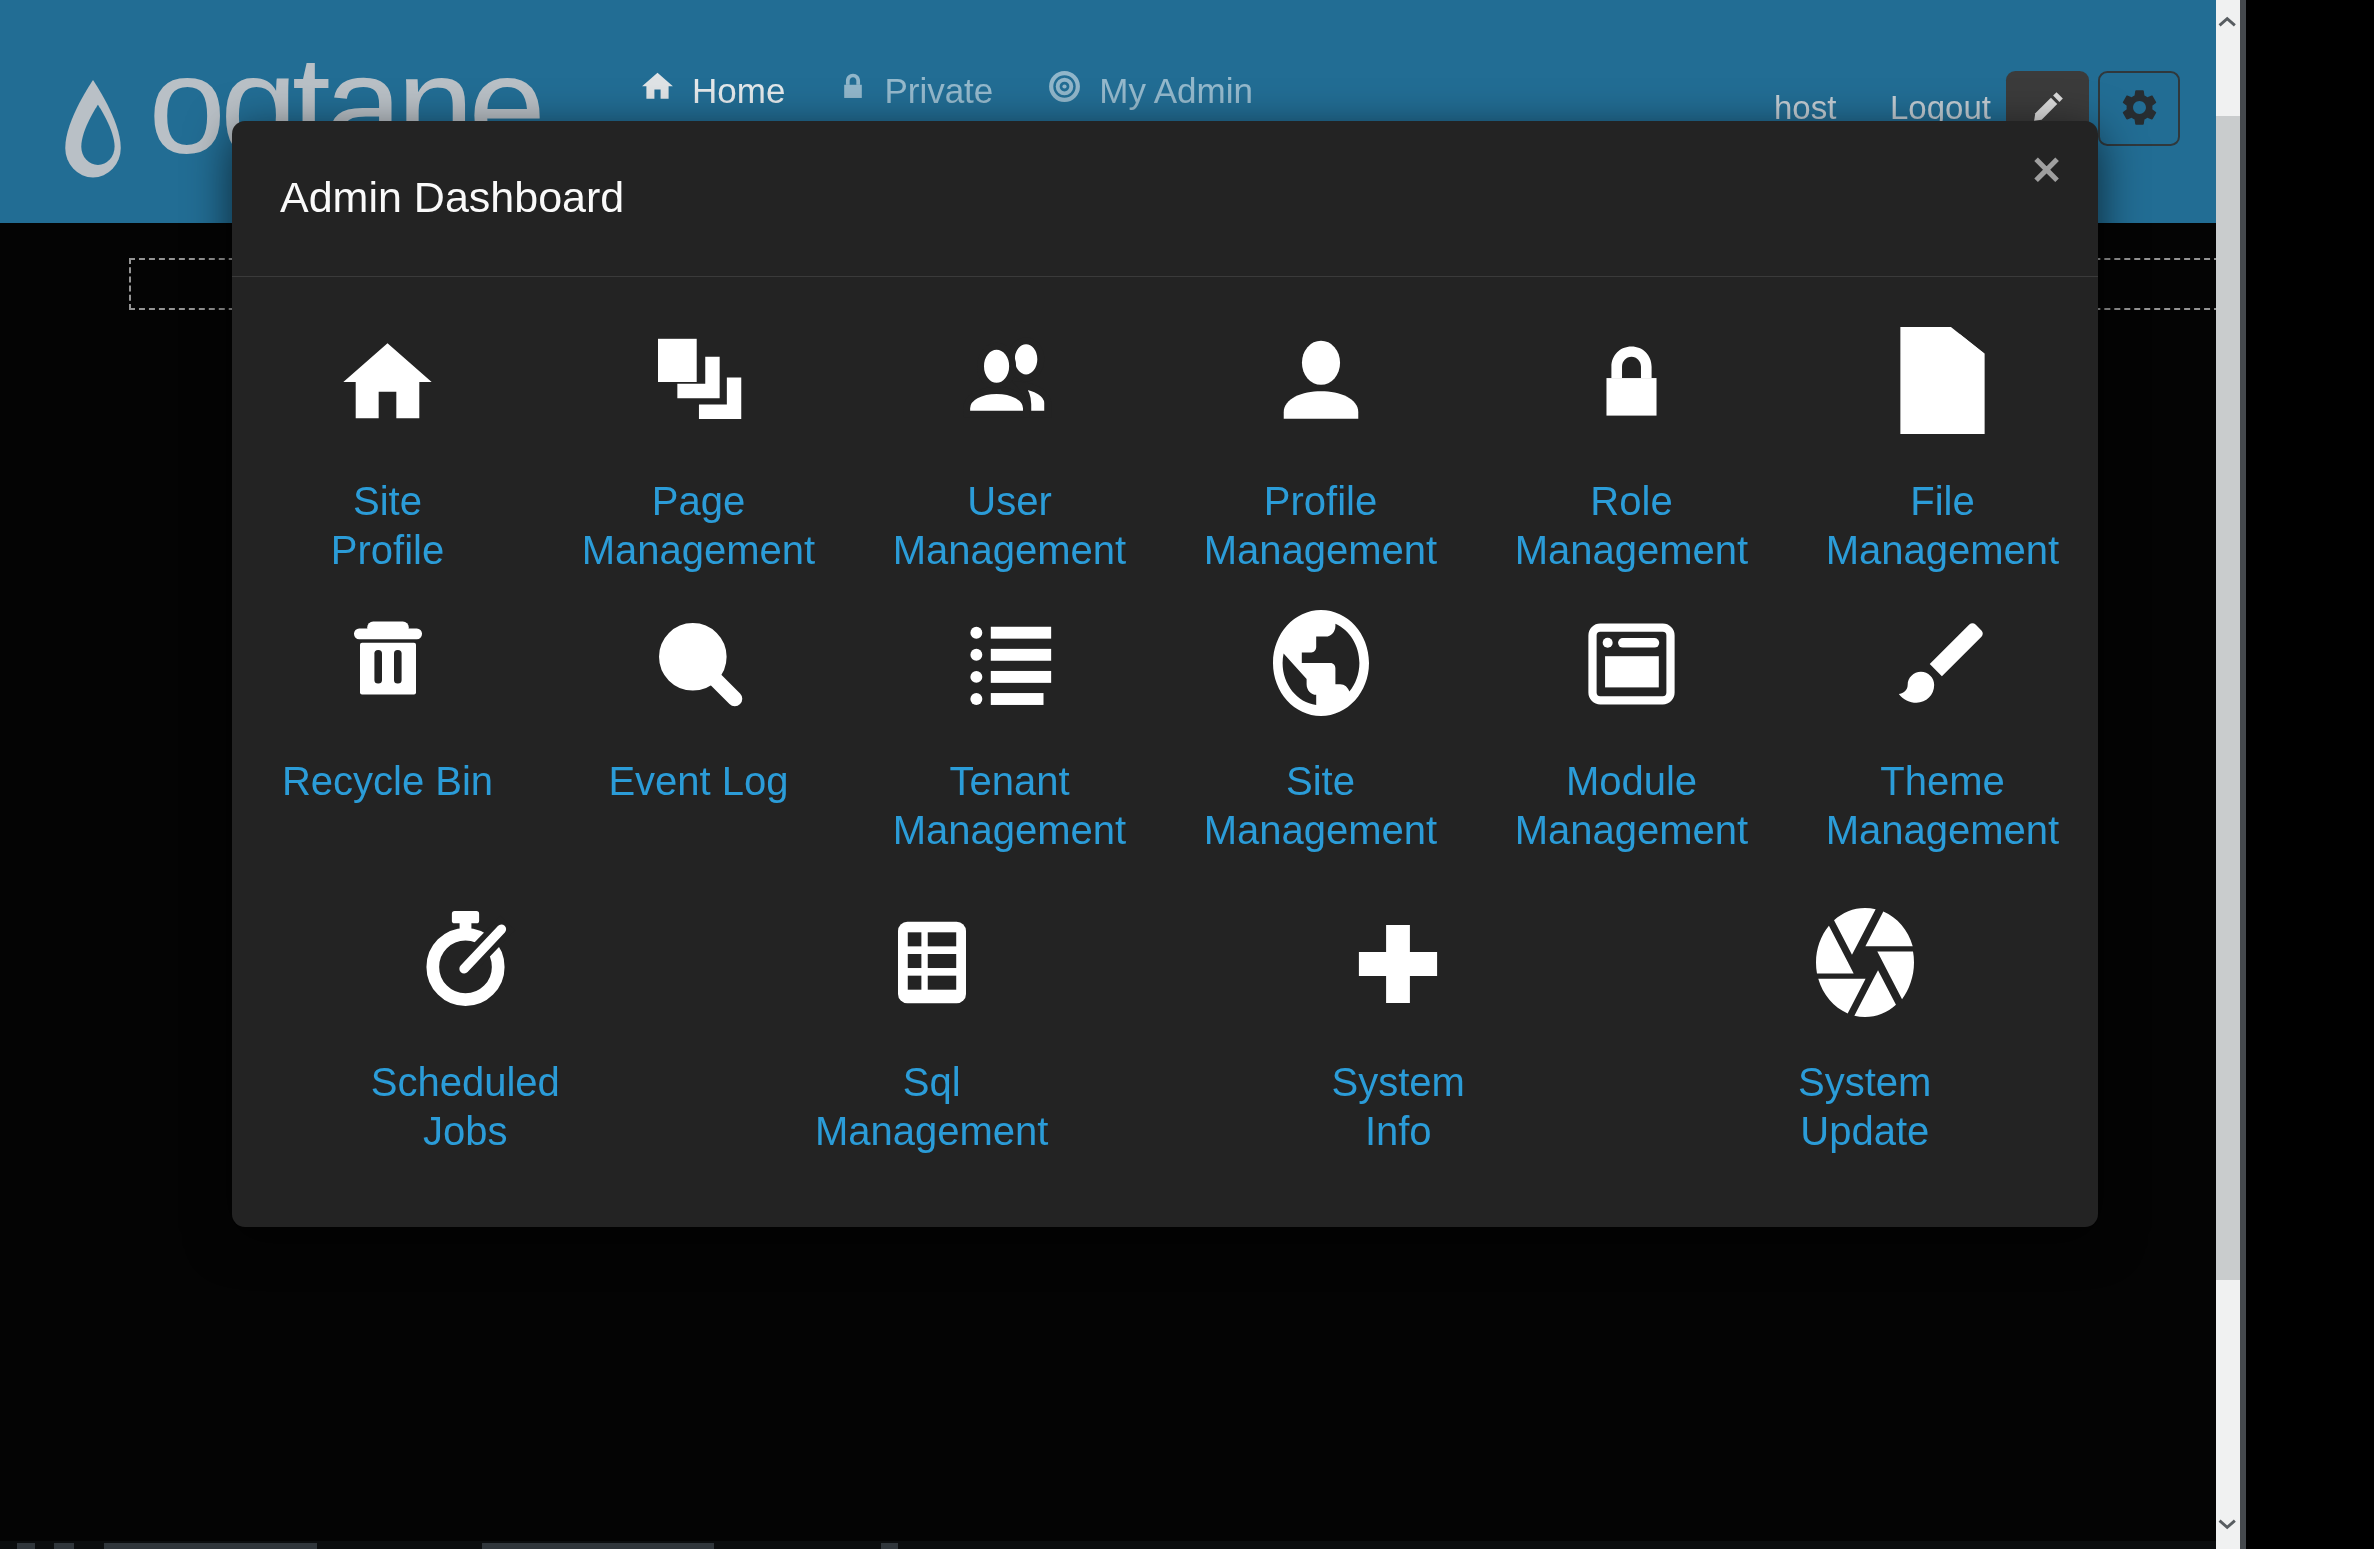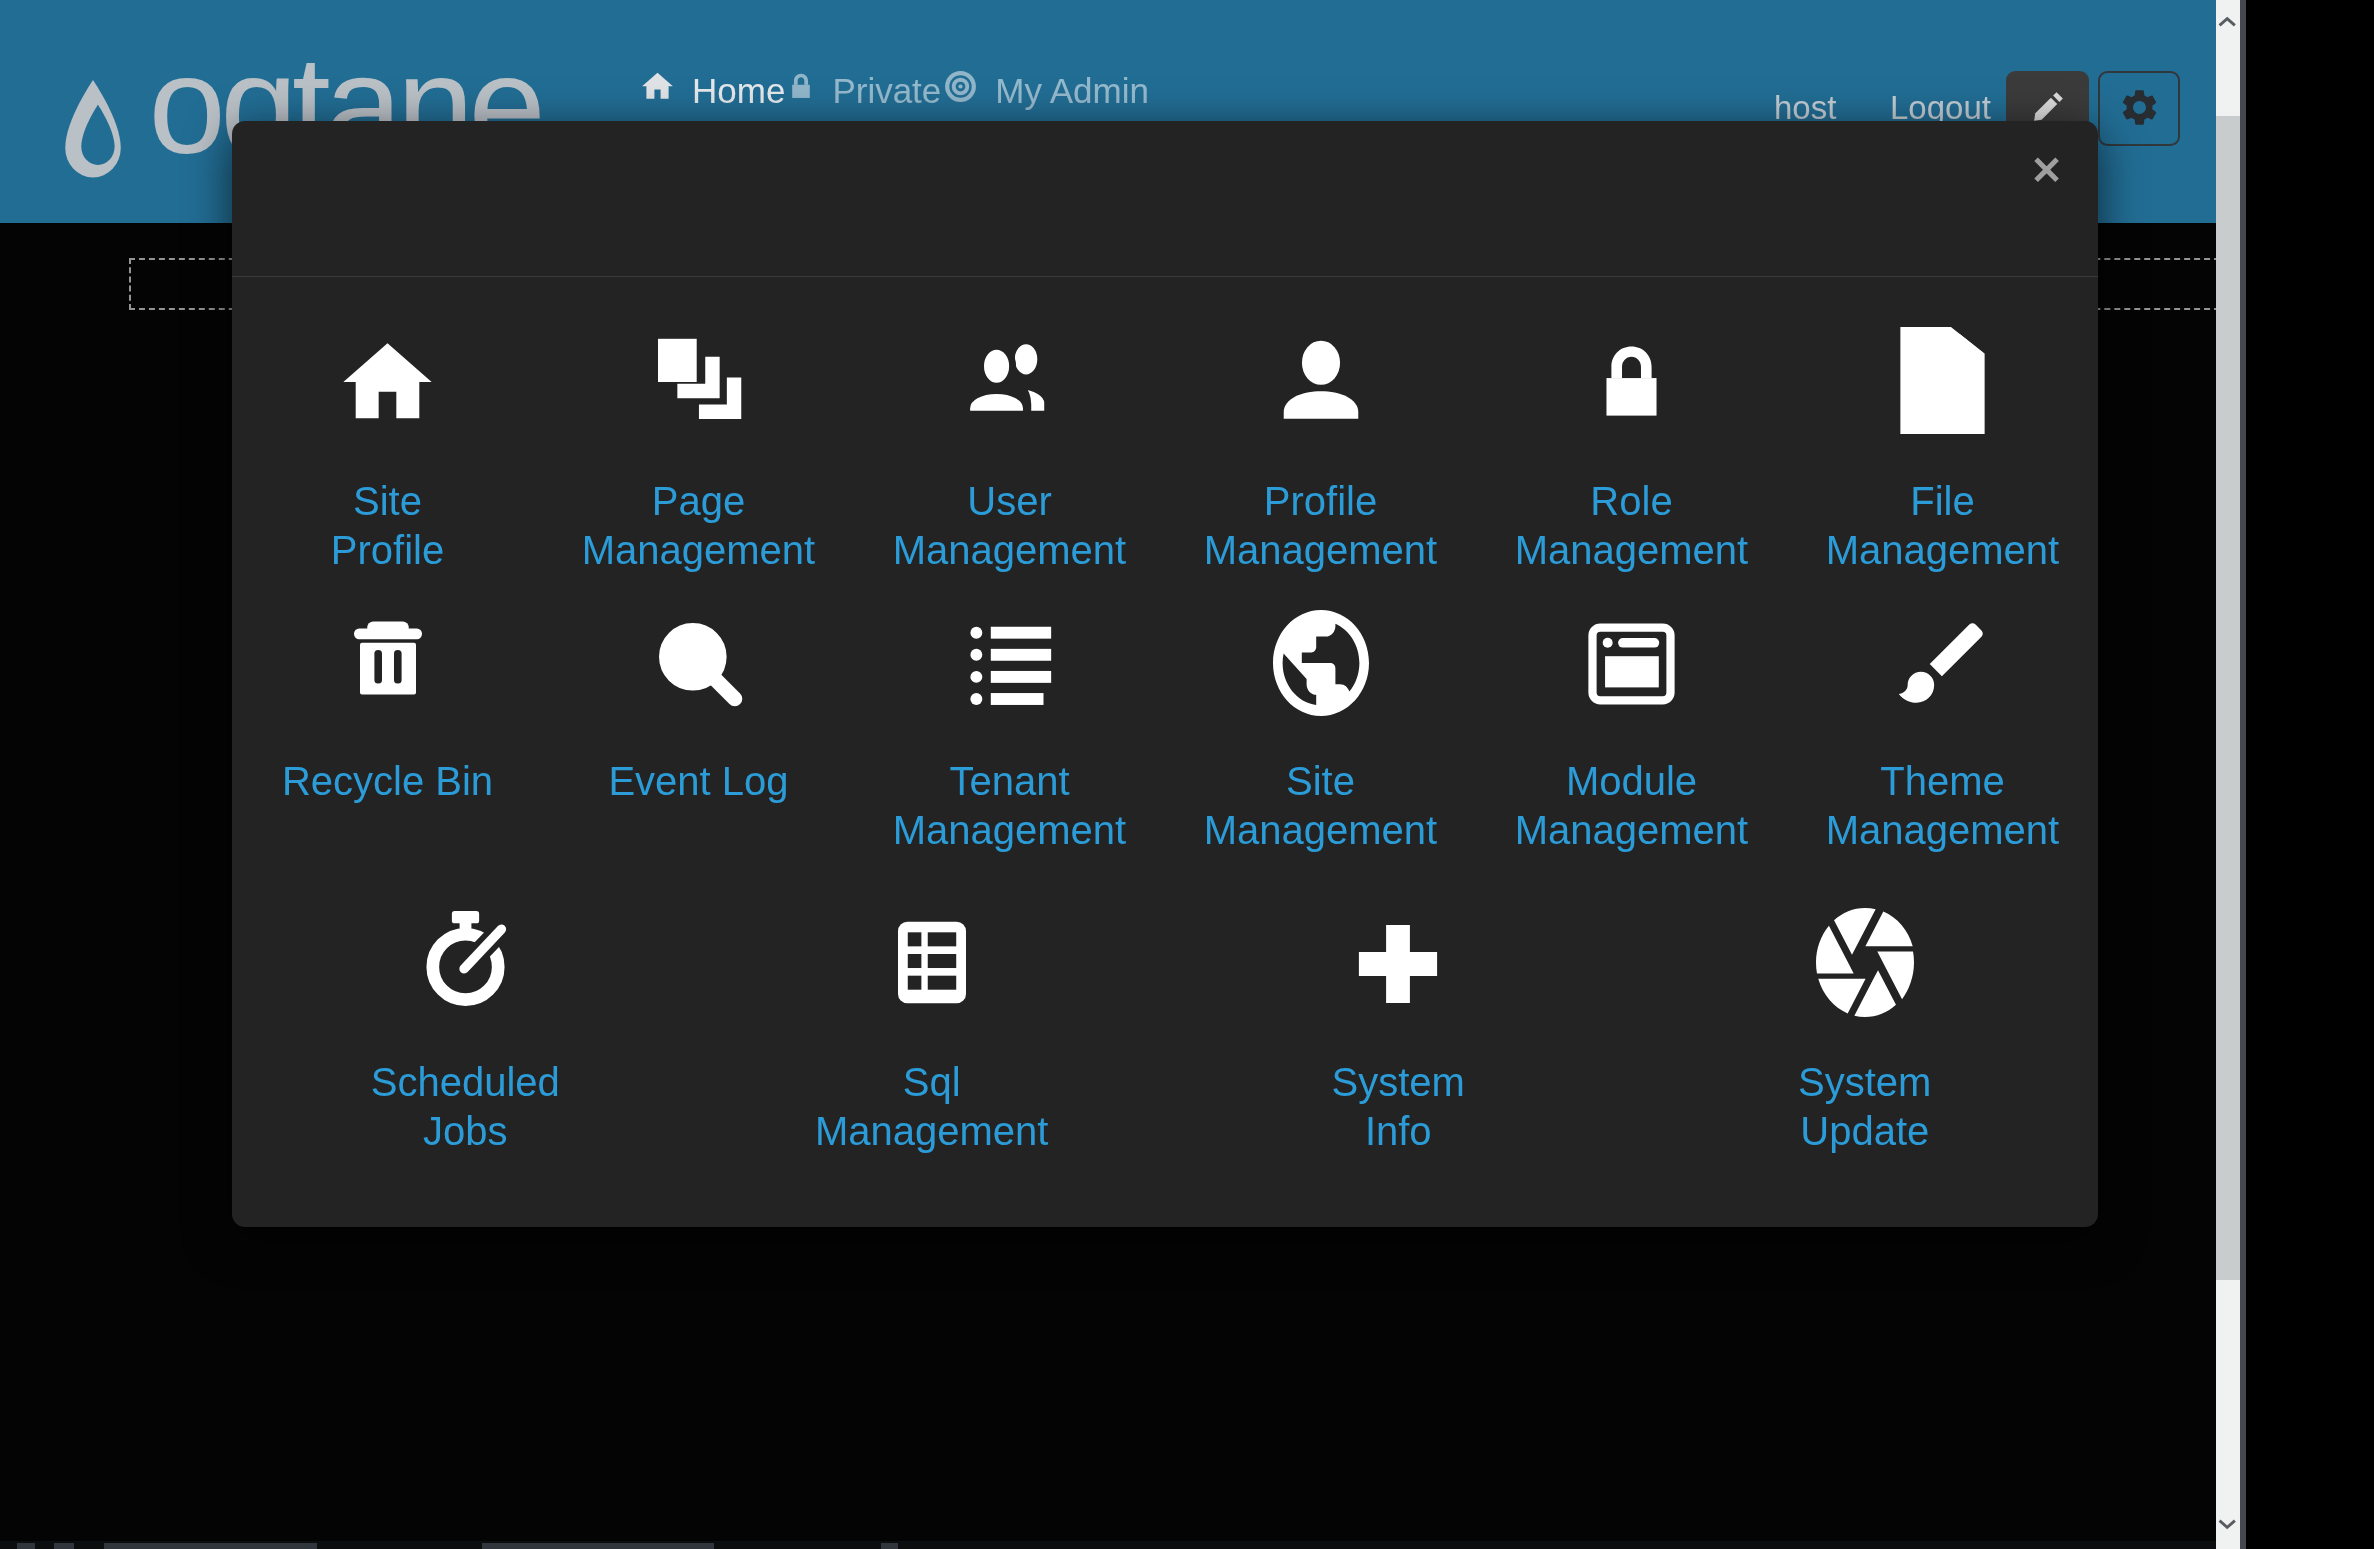--- a/index.html
+++ b/index.html
@@ -4,21 +4,21 @@
 <style>
   html,body{margin:0;padding:0;background:#000;}
   .viewport{position:relative;width:2246px;height:1549px;overflow:hidden;
             background:#040404;font-family:"Liberation Sans",sans-serif;}
 
   
   .header{position:absolute;left:0;top:0;width:2344px;height:223px;background:#226d94;}
   .logo{position:absolute;left:56px;top:35px;display:flex;align-items:flex-start;gap:18.6px;}
   .logo-drop{margin-top:24px;}
   .logo-text{font-size:139px;line-height:139px;letter-spacing:-5.6px;color:#b9c0c6;font-weight:400;}
-  .nav{position:absolute;left:638px;top:67px;display:flex;align-items:center;}
+  .nav{position:absolute;left:638px;top:67px;display:flex;align-items:center;gap:52px;}
   .nav-item{display:flex;align-items:center;gap:15px;font-size:35px;cursor:pointer;}
   .nav-item.active{color:#e4e8ea;}
   .nav-item.muted{color:rgba(255,255,255,0.52);}
   .account-link{position:absolute;top:89px;font-size:33px;color:#c3cdd4;cursor:pointer;}
   .host{left:1774px;}
   .logout{left:1890px;}
   .hbtn{position:absolute;top:71px;height:75px;border-radius:9.3px;display:flex;
         align-items:center;justify-content:center;cursor:pointer;box-sizing:border-box;}
   .edit-btn{left:2006px;width:83px;background:#3b3b3b;}
   .settings-btn{left:2098px;width:82px;border:2.8px solid #30383c;background:transparent;}
@@ -121,20 +121,21 @@
           <path d="M19.14 12.94c.04-.3.06-.61.06-.94 0-.32-.02-.64-.07-.94l2.03-1.58c.18-.14.23-.41.12-.61l-1.92-3.32c-.12-.22-.37-.29-.59-.22l-2.39.96c-.5-.38-1.03-.7-1.62-.94l-.36-2.54c-.04-.24-.24-.41-.48-.41h-3.84c-.24 0-.43.17-.47.41l-.36 2.54c-.59.24-1.13.57-1.62.94l-2.39-.96c-.22-.08-.47 0-.59.22L2.74 8.87c-.12.21-.08.47.12.61l2.03 1.58c-.05.3-.09.63-.09.94s.02.64.07.94l-2.03 1.58c-.18.14-.23.41-.12.61l1.92 3.32c.12.22.37.29.59.22l2.39-.96c.5.38 1.03.7 1.62.94l.36 2.54c.05.24.24.41.48.41h3.84c.24 0 .44-.17.47-.41l.36-2.54c.59-.24 1.13-.56 1.62-.94l2.39.96c.22.08.47 0 .59-.22l1.92-3.32c.12-.22.07-.47-.12-.61l-2.01-1.58zM12 15.6c-1.98 0-3.6-1.62-3.6-3.6s1.62-3.6 3.6-3.6 3.6 1.62 3.6 3.6-1.62 3.6-3.6 3.6z"></path>
         </svg>
       </span>
     </div>
   </div>
 
   <div class="dashed-pane"></div>
 
   <div class="modal">
     <div class="modal-header">
+      <div class="modal-title">Admin Dashboard</div>
       <div class="modal-close">✕</div>
     </div>
 
     <div class="modal-body">
 
       <div class="trow row6 trow1">
 
         <div class="tile">
           <div class="ticon">
             <svg width="111" height="106" viewBox="0 0 24 24">

